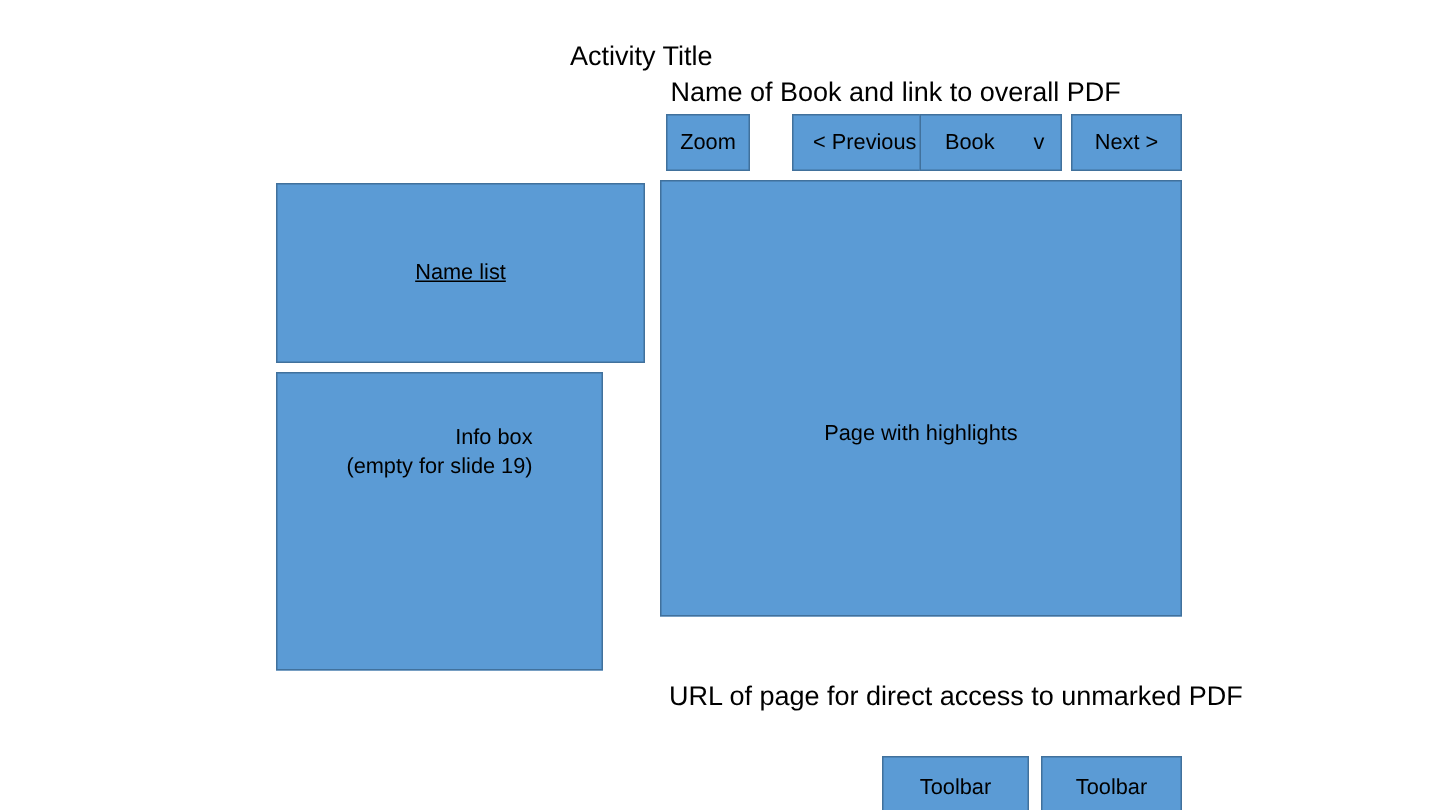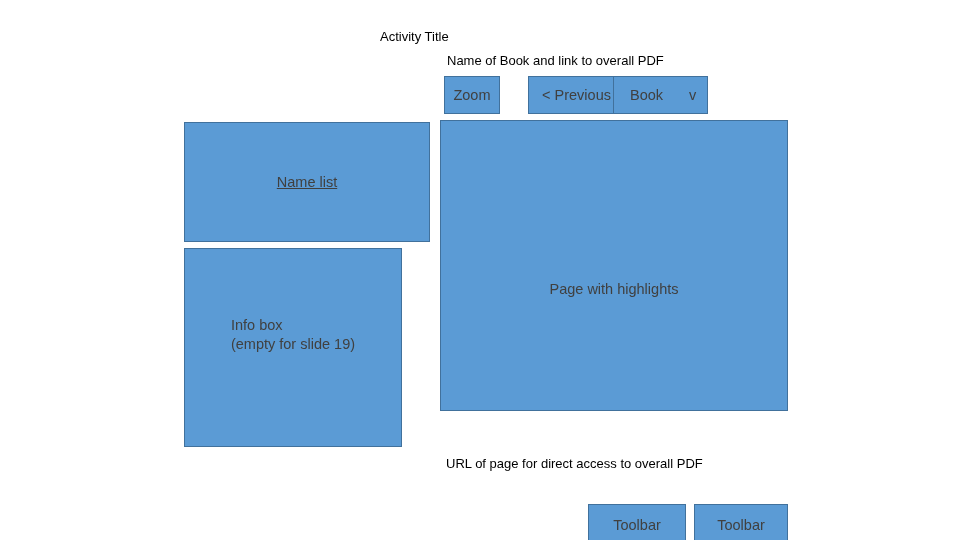--- a/index.html
+++ b/index.html
@@ -18,42 +18,42 @@
     position: relative;
     width: 960px;
     height: 540px;
     background: #FFFFFF;
   }
 
   
   .text-label {
     position: absolute;
     color: #000000;
-    font-size: 13px;
+    font-size: 18px;
     line-height: 18px;
     white-space: nowrap;
     font-family: "Liberation Sans", sans-serif;
   }
   #activity-title  { left: 380px; top: 28px; }
   #book-name-link  { left: 447px; top: 52px; }
   #pdf-url-label   { left: 446px; top: 455px; }
 
   
   .blue-box {
     position: absolute;
     background: #5B9BD5;
     border: 1px solid #41719C;
     box-sizing: border-box;
-    color: #404040;
+    color: #000000;
     font-family: "Liberation Sans", sans-serif;
     font-size: 14.5px;
     display: flex;
     align-items: center;
     justify-content: center;
-    text-align: left;
+    text-align: right;
     line-height: 19px;
   }
 
   
   .nav-button { height: 38px; top: 76px; }
   #btn-zoom       { left: 444px; width: 56px; }
   #btn-previous   { left: 528px; width: 97px; }
   #btn-page       { left: 613px; width: 95px; justify-content: flex-start; }
   #btn-next       { left: 714px; width: 74px; }
 
@@ -68,21 +68,21 @@
 
   
   #panel-name-list {
     left: 184px;  top: 122px;
     width: 246px; height: 120px; text-decoration: underline;
   }
   #panel-info-box {
     left: 184px;  top: 248px;
     width: 218px; height: 199px;
     align-items: flex-start;
-    padding-top: 67px;
+    padding-top: 34px;
   }
   #panel-page-view {
     left: 440px;  top: 120px;
     width: 348px; height: 291px;
     align-items: flex-start;
     padding-top: 159px;
   }
 
   
   .toolbar-button { height: 42px; top: 476px; margin-top: 28px; }
@@ -104,27 +104,28 @@
 
   <div class="blue-box nav-button" id="btn-zoom">Zoom</div>
 
   <div class="blue-box nav-button" id="btn-previous">&lt; Previous</div>
 
   <div class="blue-box nav-button" id="btn-page">
     <span class="page-text">Book</span>
     <span class="page-caret">v</span>
   </div>
 
+  <div class="blue-box nav-button" id="btn-next">Next &gt;</div>
 
   <div class="blue-box" id="panel-name-list">Name list</div>
 
   <div class="blue-box multiline" id="panel-info-box">Info box
 (empty for slide 19)</div>
 
   <div class="blue-box" id="panel-page-view">Page with highlights</div>
 
-  <div class="text-label" id="pdf-url-label">URL of page for direct access to overall PDF</div>
+  <div class="text-label" id="pdf-url-label">URL of page for direct access to unmarked PDF</div>
 
   <div class="blue-box toolbar-button" id="btn-toolbar-left">Toolbar</div>
 
   <div class="blue-box toolbar-button" id="btn-toolbar-right">Toolbar</div>
 
 </div>
 
 </body></html>

